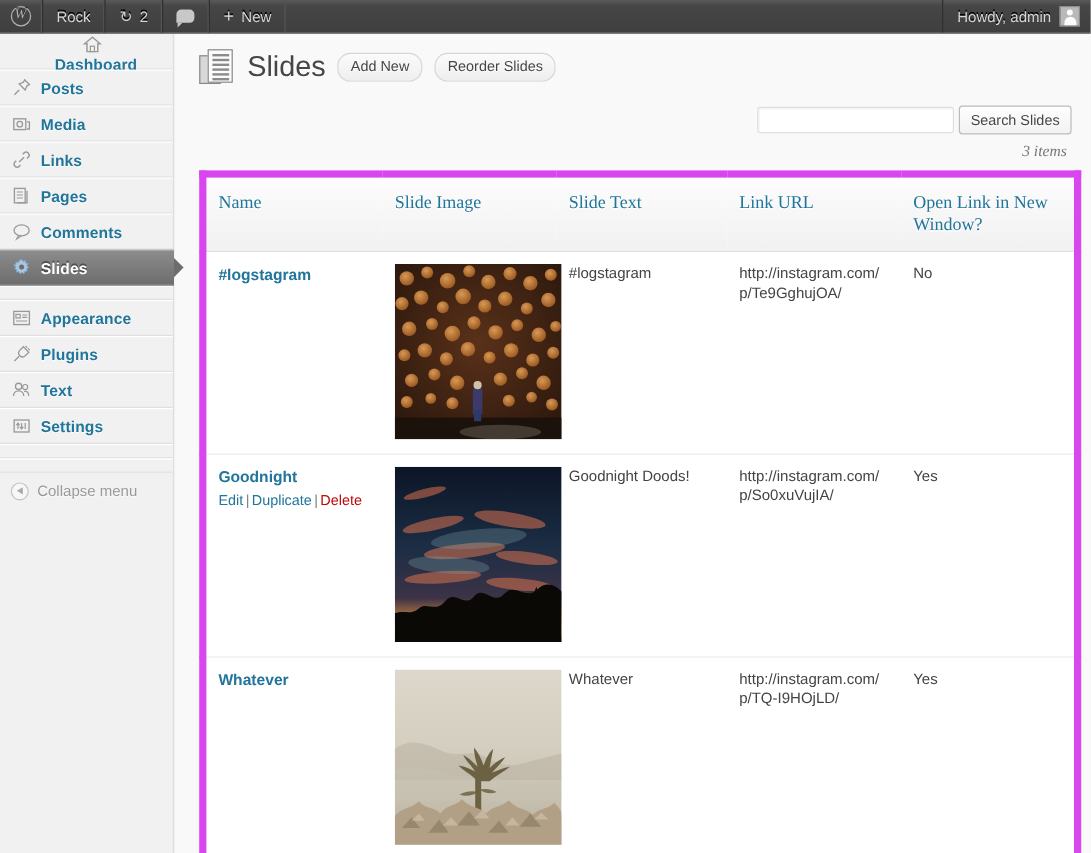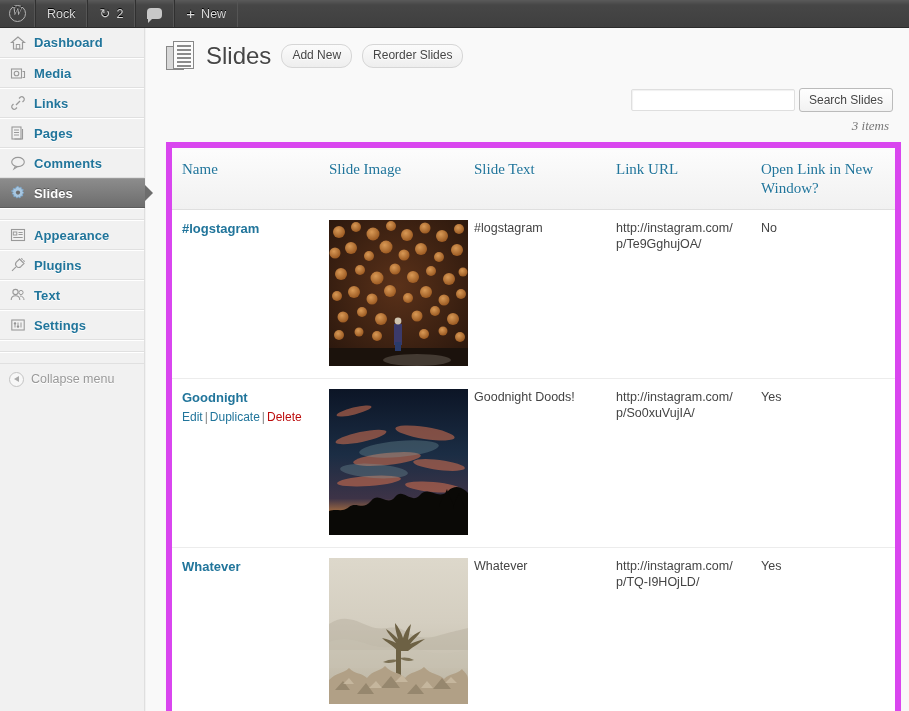--- a/index.html
+++ b/index.html
@@ -145,21 +145,21 @@
     position: relative;
     height: 30px;
     display: flex;
     align-items: center;
     padding-left: 9px;
     box-sizing: border-box;
     border-bottom: 1px solid #e0e0e0;
     border-top: 1px solid #fff;
     cursor: pointer;
   }
-  .menu-item:first-child { border-top: none; }
+  .menu-item:first-child { border-top: none; flex-direction: column; }
   .menu-label {
     color: #21759b;
     font-weight: bold;
     font-size: 13px;
     text-shadow: 0 1px 0 #fff;
     margin-left: 7px;
     letter-spacing: .1px;
   }
   .menu-item.active {
     background: #777;
@@ -418,34 +418,47 @@
     <span class="ab-refresh-glyph">↻</span>
     <span>2</span>
   </div>
   <div class="ab-item">
     <span class="ab-bubble"></span>
   </div>
   <div class="ab-item">
     <span class="ab-plus">+</span>
     <span>New</span>
   </div>
+  <div id="ab-right">
+    <span>Howdy, admin</span>
+    <span class="avatar"></span>
+  </div>
 </div>
 
 <div id="sidebar">
 
   <div class="menu-item">
     <span class="mi-icon">
       <svg width="16" height="16" viewBox="0 0 16 16">
           <path d="M8 2L1.5 7.5h2V14h9V7.5h2L8 2z" fill="none" stroke="#999" stroke-width="1.2"></path>
           <rect x="6.3" y="9.5" width="3.4" height="4.5" fill="none" stroke="#999" stroke-width="1"></rect>
         </svg>
     </span>
     <span class="menu-label">Dashboard</span>
   </div>
 
+  <div class="menu-item">
+    <span class="mi-icon">
+      <svg width="16" height="16" viewBox="0 0 16 16">
+          <path d="M10.5 1.5l4 4-2 1-1.5 3.5-5-5L9.5 3.5l1-2z" fill="none" stroke="#999" stroke-width="1.1"></path>
+          <path d="M6 10L2 14" stroke="#999" stroke-width="1.1"></path>
+        </svg>
+    </span>
+    <span class="menu-label">Posts</span>
+  </div>
 
   <div class="menu-item">
     <span class="mi-icon">
       <svg width="16" height="16" viewBox="0 0 16 16">
           <rect x="1.5" y="4" width="10" height="9" fill="none" stroke="#999" stroke-width="1.1"></rect>
           <circle cx="6.5" cy="8.5" r="2.3" fill="none" stroke="#999" stroke-width="1.1"></circle>
           <path d="M12.5 6.5h2v6h-2" fill="none" stroke="#999" stroke-width="1.1"></path>
         </svg>
     </span>
     <span class="menu-label">Media</span>

